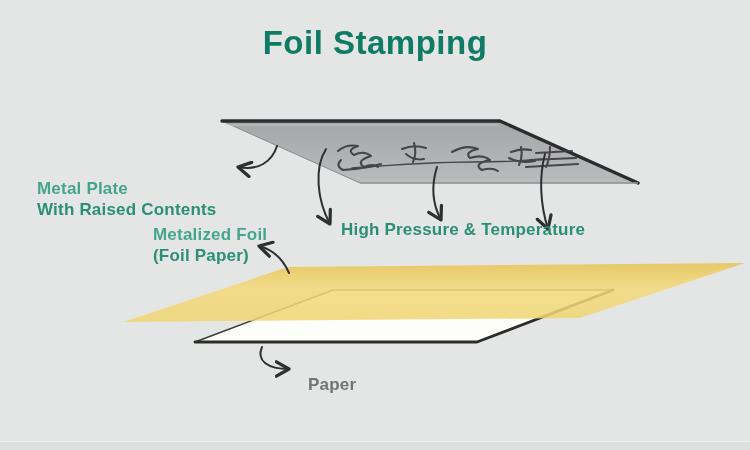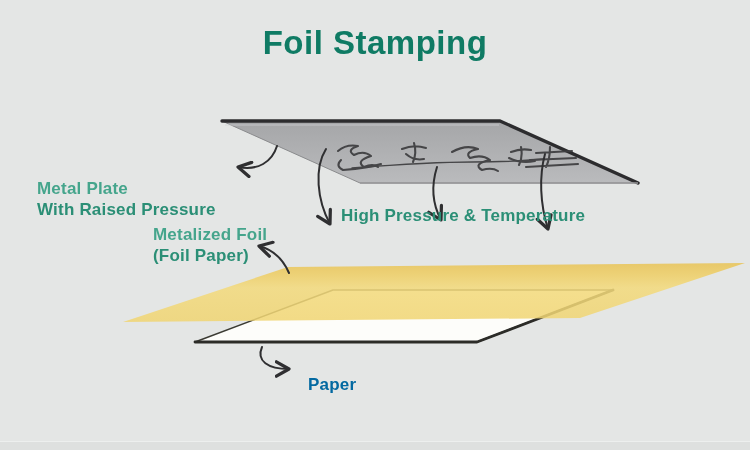--- a/index.html
+++ b/index.html
@@ -13,22 +13,22 @@
     font-size:17px;line-height:21px;letter-spacing:.2px;white-space:nowrap;
   }
   .lbl .l1{display:block;color:#45a58c;}
   .lbl .l2{display:block;color:#2b8f76;}
   #title{
     position:absolute;left:0;top:24px;width:750px;text-align:center;
     font-size:33px;font-weight:bold;color:#0f7b64;letter-spacing:.5px;
   }
   #metal-label{left:37px;top:138px;margin-top:40px;}
   #foil-label{left:153px;top:216px;margin-top:8px;}
-  #pressure-label{left:341px;top:205px;}
-  #paper-label{left:308px;top:374px;font-size:17px;color:#0369a1;}
+  #pressure-label{left:341px;top:219px;}
+  #paper-label{left:308px;top:374px;font-size:17px;color:#737373;}
   svg{position:absolute;left:0;top:0;}
   #bottom-strip{position:absolute;left:0;bottom:0;width:750px;height:8px;
     background:#dee0df;border-top:1px solid #edefee;}
 </style>
 </head>
 <body>
 
 <div id="stage">
 
   <div id="title">Foil Stamping</div>
@@ -79,21 +79,21 @@
       <path d="M326,149 C314,168 317,200 330,224" marker-end="url(#ah)"></path>
       <path d="M437,167 C431,186 433,205 441,220" marker-end="url(#ah)"></path>
       <path d="M545,154 C539,176 540,204 548,229" marker-end="url(#ah)"></path>
       <path d="M289,273 C283,259 274,250 259,246" marker-end="url(#ah)"></path>
       <path d="M262,347 C256,361 268,369 289,369" marker-end="url(#ah)"></path>
     </g>
   </svg>
 
   <div id="metal-label" class="lbl">
     <span class="l1">Metal Plate</span>
-    <span class="l2">With Raised Pressure</span>
+    <span class="l2">With Raised Contents</span>
   </div>
 
   <div id="foil-label" class="lbl">
     <span class="l1">Metalized Foil</span>
     <span class="l2">(Foil Paper)</span>
   </div>
 
   <div id="pressure-label" class="lbl">
     <span class="l2">High Pressure &amp; Temperature</span>
   </div>

